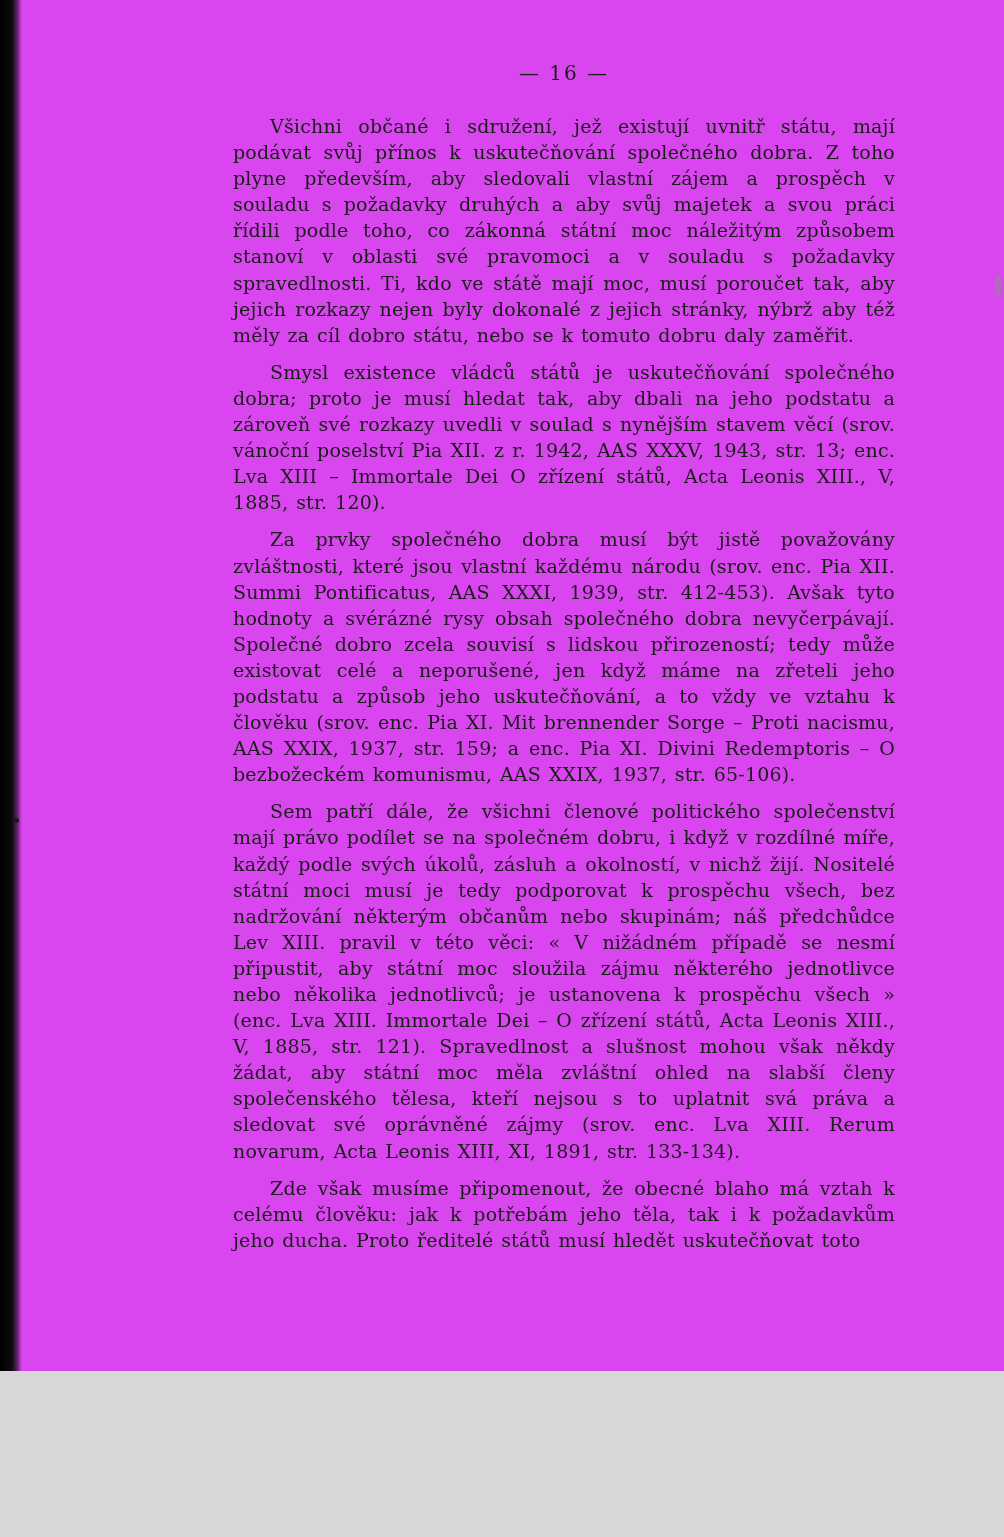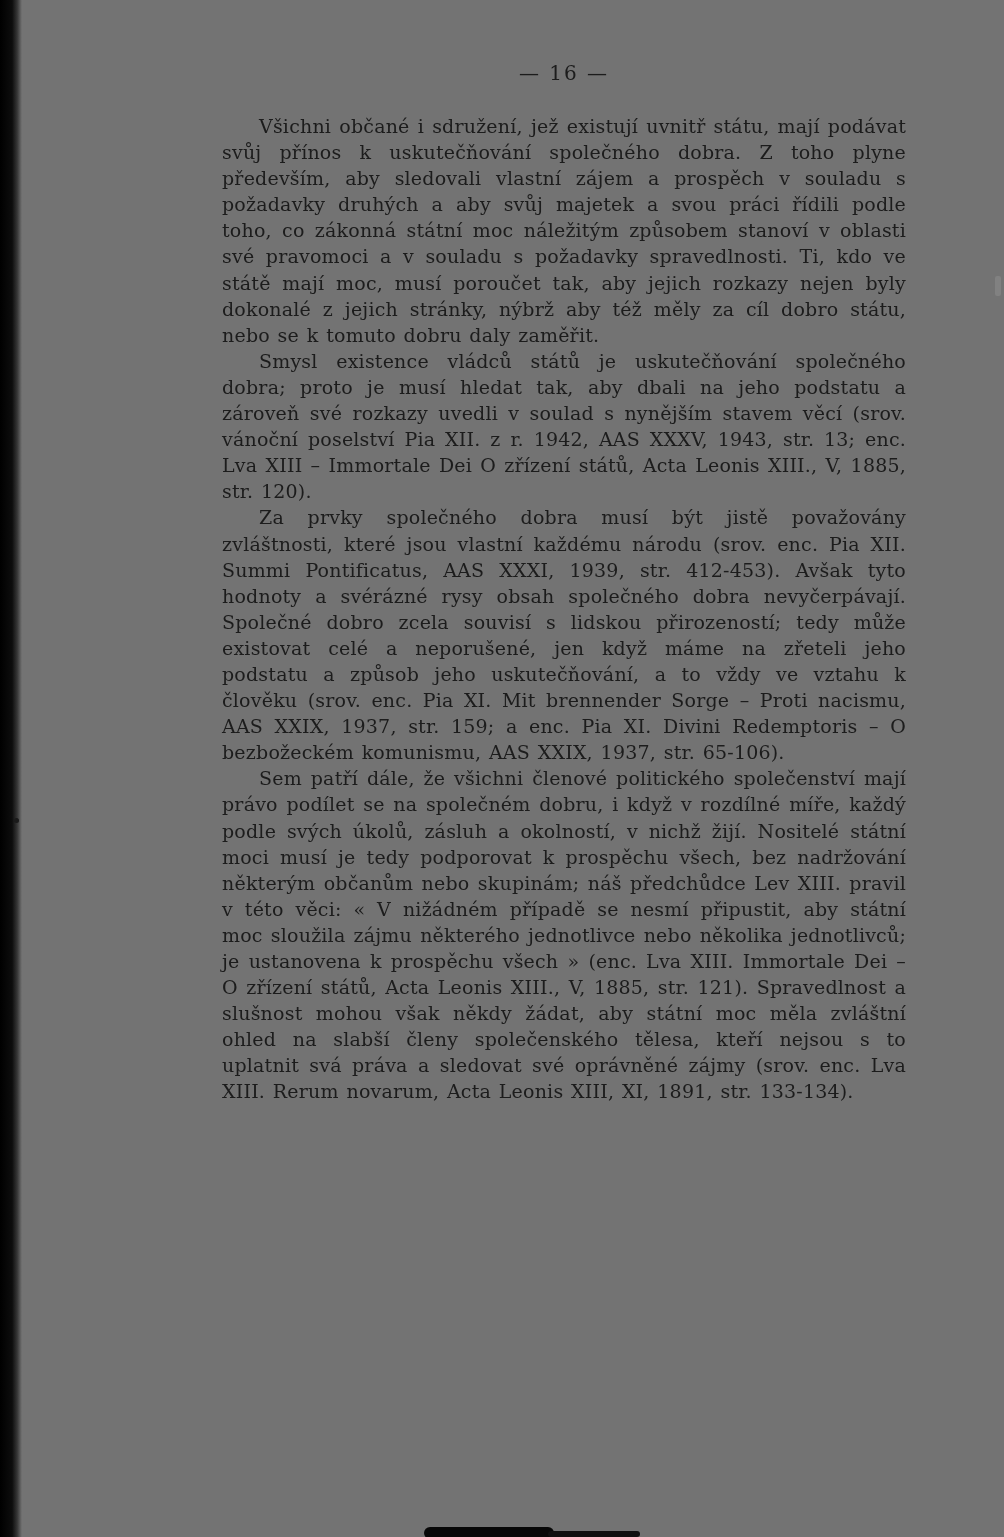--- a/index.html
+++ b/index.html
@@ -4,22 +4,22 @@
 <title>Scanned page 16</title>
 <style>
   html, body {
     margin: 0;
     padding: 0;
     background: #d8d8d8;
   }
   .page {
     position: relative;
     width: 1004px;
-    height: 1537px;
-    background: #737373;
+    height: 1371px;
+    background: #d946ef;
     overflow: hidden;
     font-family: "DejaVu Serif", "Liberation Serif", serif;
     color: #1c1c1c;
   }
   .scan-edge {
     position: absolute;
     left: 0;
     top: 0;
     width: 22px;
     height: 100%;
@@ -44,21 +44,21 @@
     line-height: 26px;
     letter-spacing: .4px;
     margin: 0 0 16px 0;
   }
   .heading.sub {
     margin-top: 30px;
   }
   p.body-para {
     font-size: 19px;
     line-height: 26.1px;
-    margin: 0;
+    margin: 11px;
     text-align: justify;
     text-indent: 37px;
     letter-spacing: .2px;
     word-spacing: 1.5px;
   }
   .artifact { position: absolute; }
   .artifact.dot {
     left: 14px; top: 818px;
     width: 5px; height: 5px;
     border-radius: 50%;
@@ -103,15 +103,16 @@
 
     <p class="body-para">Všichni občané i sdružení, jež existují uvnitř státu, mají podávat svůj přínos k uskutečňování společného dobra. Z toho plyne především, aby sledovali vlastní zájem a prospěch v souladu s požadavky druhých a aby svůj majetek a svou práci řídili podle toho, co zákonná státní moc náležitým způsobem stanoví v oblasti své pravomoci a v souladu s požadavky spravedlnosti. Ti, kdo ve státě mají moc, musí poroučet tak, aby jejich rozkazy nejen byly dokonalé z jejich stránky, nýbrž aby též měly za cíl dobro státu, nebo se k tomuto dobru daly zaměřit.</p>
 
     <p class="body-para">Smysl existence vládců států je uskutečňování společného dobra; proto je musí hledat tak, aby dbali na jeho podstatu a zároveň své rozkazy uvedli v soulad s nynějším stavem věcí (srov. vánoční poselství Pia XII. z r. 1942, AAS XXXV, 1943, str. 13; enc. Lva XIII – Immortale Dei O zřízení států, Acta Leonis XIII., V, 1885, str. 120).</p>
 
 
     <p class="body-para">Za prvky společného dobra musí být jistě považovány zvláštnosti, které jsou vlastní každému národu (srov. enc. Pia XII. Summi Pontificatus, AAS XXXI, 1939, str. 412-453). Avšak tyto hodnoty a svérázné rysy obsah společného dobra nevyčerpávají. Společné dobro zcela souvisí s lidskou přirozeností; tedy může existovat celé a neporušené, jen když máme na zřeteli jeho podstatu a způsob jeho uskutečňování, a to vždy ve vztahu k člověku (srov. enc. Pia XI. Mit brennender Sorge – Proti nacismu, AAS XXIX, 1937, str. 159; a enc. Pia XI. Divini Redemptoris – O bezbožeckém komunismu, AAS XXIX, 1937, str. 65-106).</p>
 
     <p class="body-para">Sem patří dále, že všichni členové politického společenství mají právo podílet se na společném dobru, i když v rozdílné míře, každý podle svých úkolů, zásluh a okolností, v nichž žijí. Nositelé státní moci musí je tedy podporovat k prospěchu všech, bez nadržování některým občanům nebo skupinám; náš předchůdce Lev XIII. pravil v této věci: « V nižádném případě se nesmí připustit, aby státní moc sloužila zájmu některého jednotlivce nebo několika jednotlivců; je ustanovena k prospěchu všech » (enc. Lva XIII. Immortale Dei – O zřízení států, Acta Leonis XIII., V, 1885, str. 121). Spravedlnost a slušnost mohou však někdy žádat, aby státní moc měla zvláštní ohled na slabší členy společenského tělesa, kteří nejsou s to uplatnit svá práva a sledovat své oprávněné zájmy (srov. enc. Lva XIII. Rerum novarum, Acta Leonis XIII, XI, 1891, str. 133-134).</p>
 
+    <p class="body-para">Zde však musíme připomenout, že obecné blaho má vztah k celému člověku: jak k potřebám jeho těla, tak i k požadavkům jeho ducha. Proto ředitelé států musí hledět uskutečňovat toto</p>
 
   </div>
 </div>
 
 </body></html>

